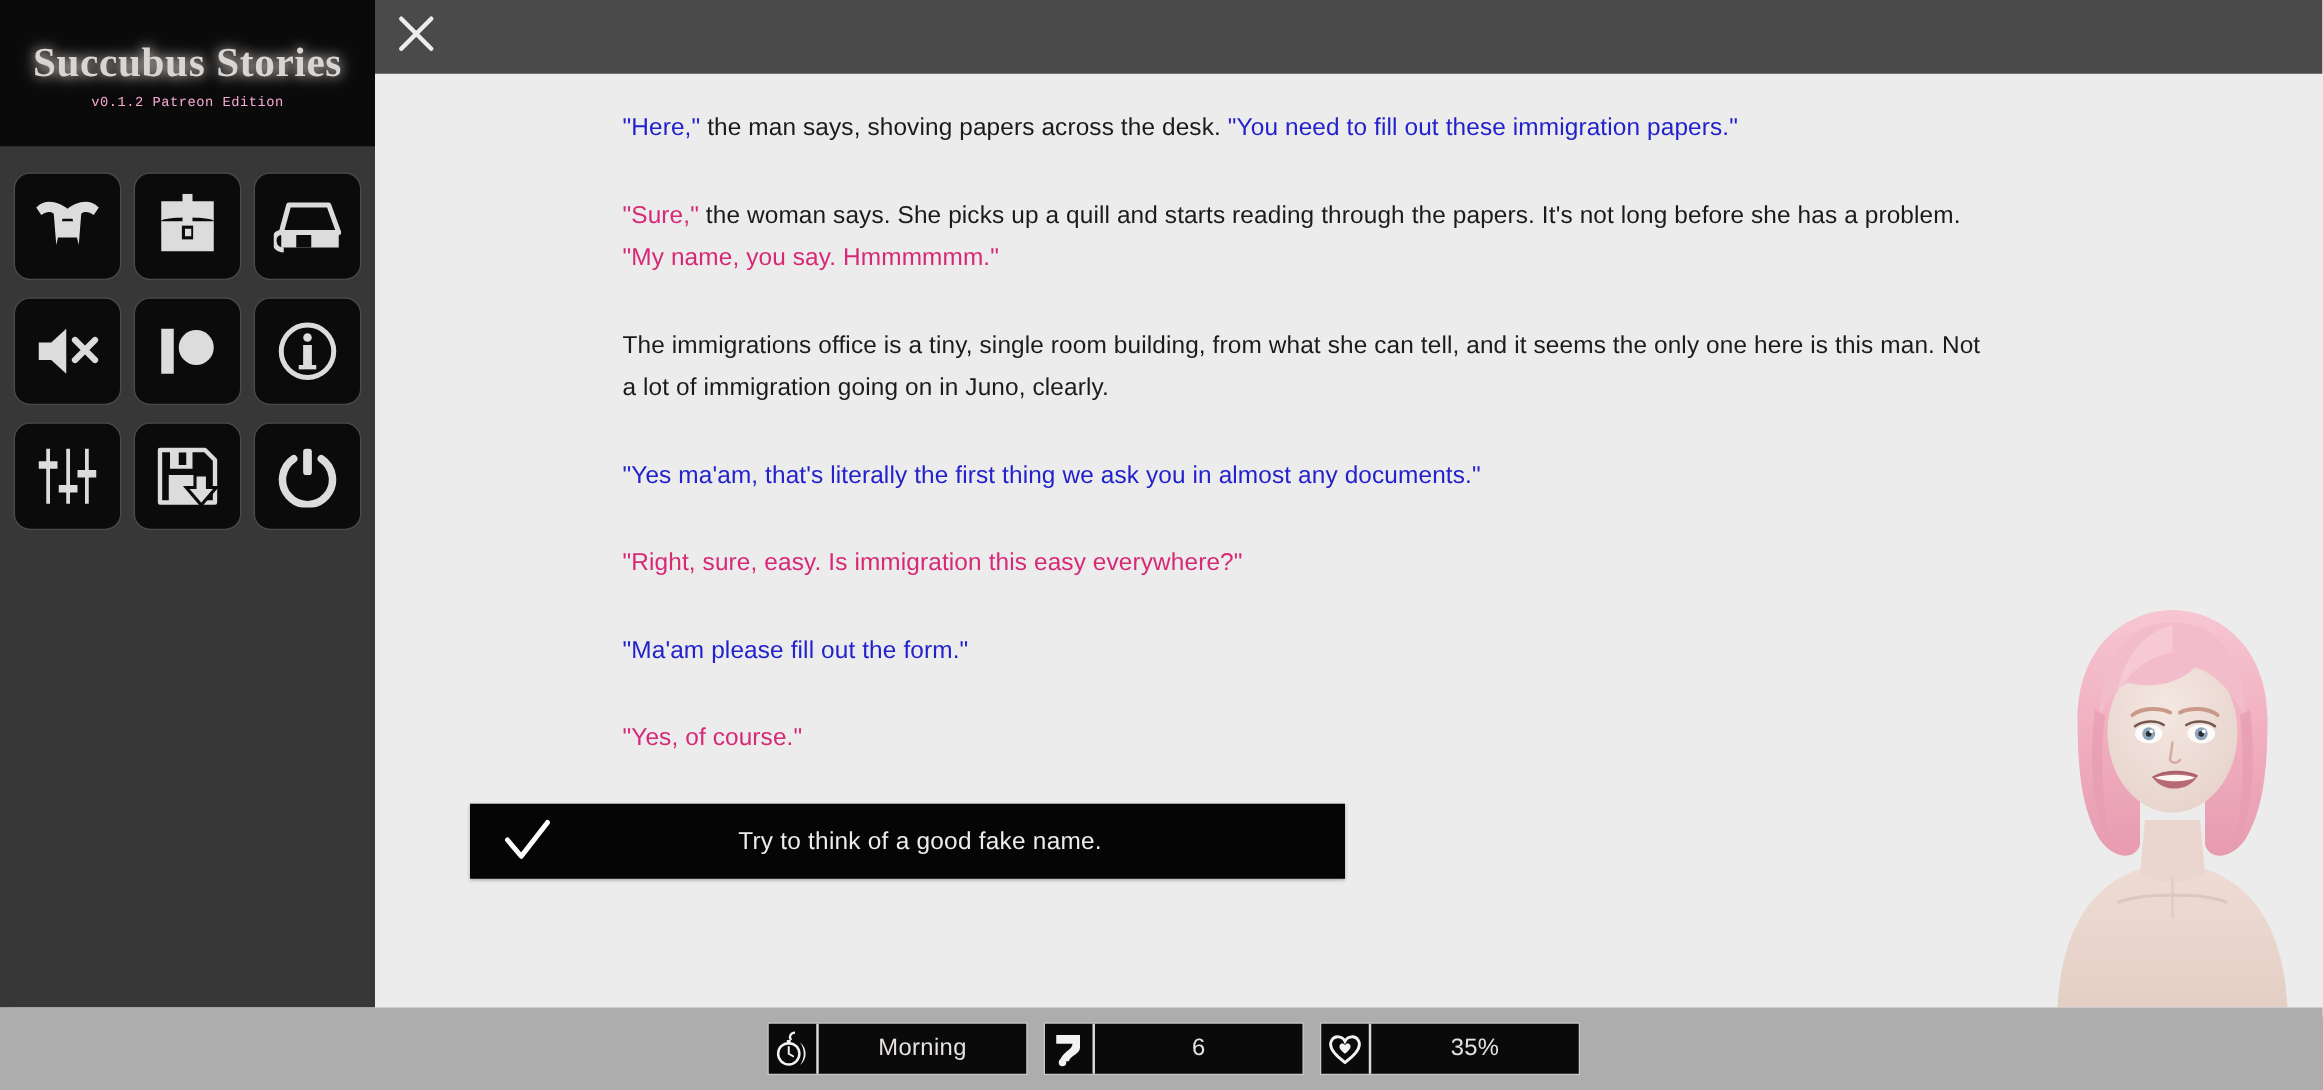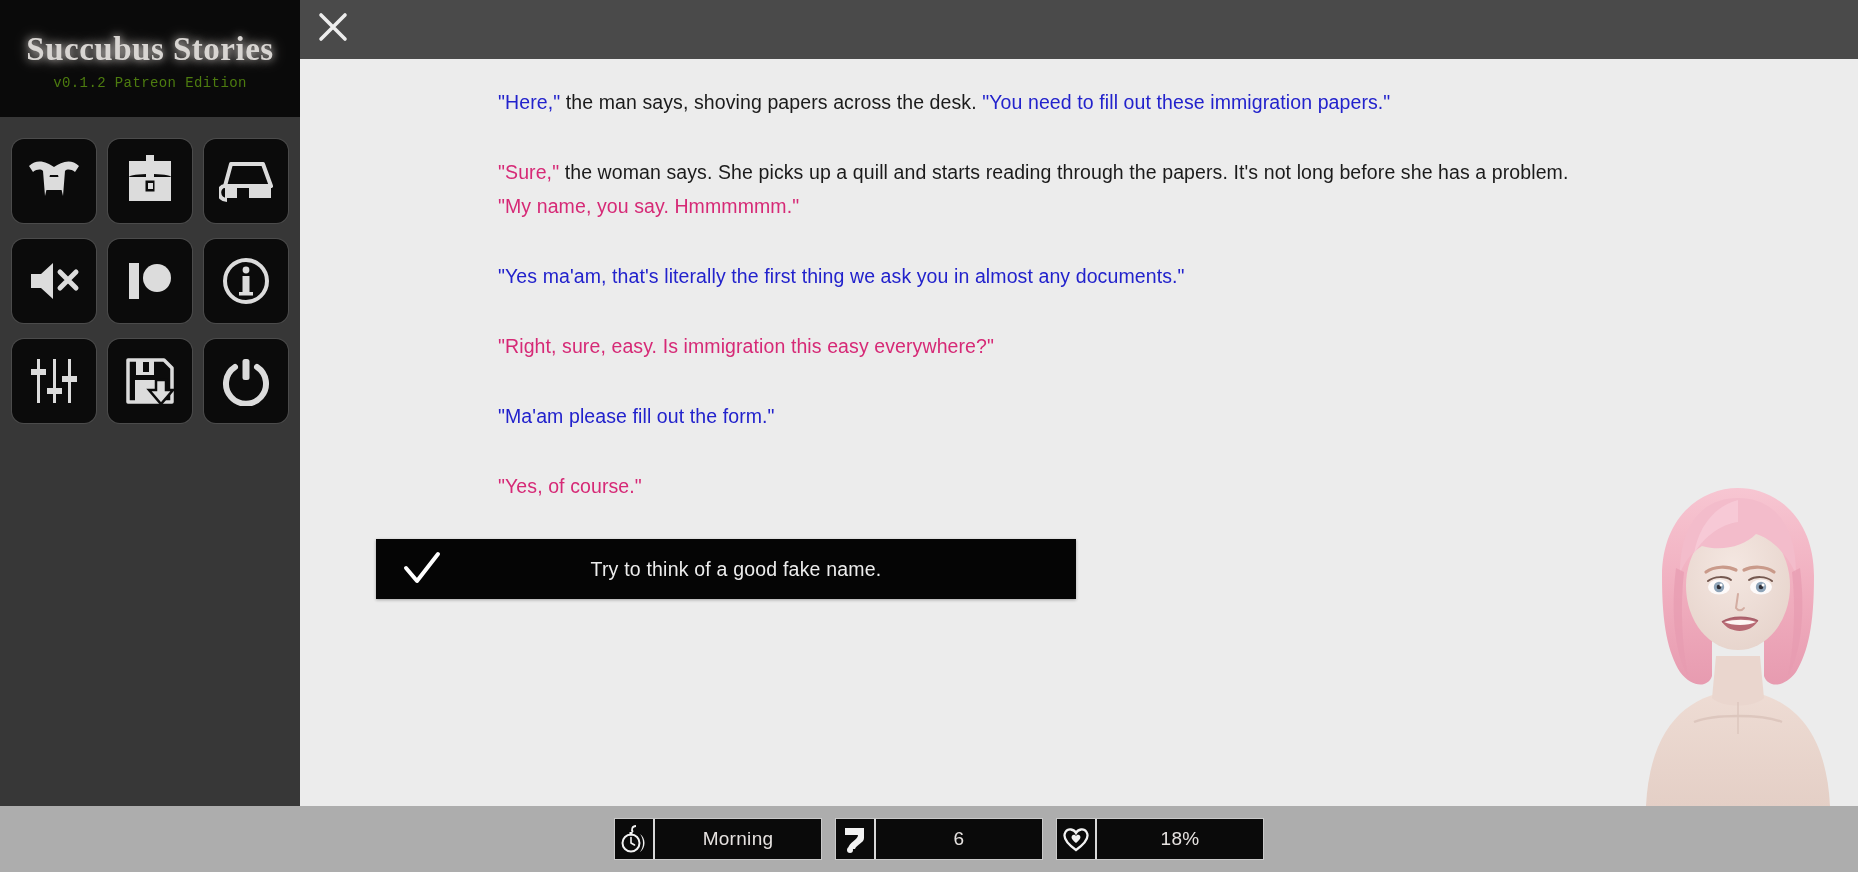--- a/index.html
+++ b/index.html
@@ -41,22 +41,22 @@
     font-family: "Liberation Serif", "DejaVu Serif", serif;
     font-size: 33px;
     font-weight: 700;
     color: #d8d5d2;
     letter-spacing: 0.5px;
     text-shadow: 0 0 9px rgba(255,250,245,.75), 0 0 18px rgba(220,210,205,.45);
     line-height: 1.05;
   }
   .game-version {
     font-family: "Liberation Mono", "DejaVu Sans Mono", monospace;
-    font-size: 14px;
-    color: #4d7c0f;
+    font-size: 11px;
+    color: #f9a8d4;
     margin-top: 9px;
     letter-spacing: 0.4px;
     text-align: center;
   }
 
   .icon-grid {
     padding: 22px 0 0 12px;
     display: grid;
     grid-template-columns: repeat(3, 96px);
     grid-template-rows: repeat(3, 100px);
@@ -334,20 +334,23 @@
     <div class="story">
 
       <p class="para">
         <span class="blue">"Here,"</span><span> the man says, shoving papers across the desk. </span><span class="blue">"You need to fill out these immigration papers."</span>
       </p>
 
       <p class="para">
         <span class="pink">"Sure,"</span><span> the woman says. She picks up a quill and starts reading through the papers. It's not long before she has a problem. </span><span class="pink">"My name, you say. Hmmmmmm."</span>
       </p>
 
+      <p class="para">
+        <span>The immigrations office is a tiny, single room building, from what she can tell, and it seems the only one here is this man. Not a lot of immigration going on in Juno, clearly.</span>
+      </p>
 
       <p class="para">
         <span class="blue">"Yes ma'am, that's literally the first thing we ask you in almost any documents."</span>
       </p>
 
       <p class="para">
         <span class="pink">"Right, sure, easy. Is immigration this easy everywhere?"</span>
       </p>
 
       <p class="para">
@@ -458,19 +461,19 @@
     </div>
 
 
     <div class="stat">
       <span class="stat-icon">
         <svg width="30" height="30" viewBox="0 0 30 30">
           <path d="M15 26 C4 18 2 12 4.5 8 C7 4 13 5 15 9 C17 5 23 4 25.5 8 C28 12 26 18 15 26 Z" fill="none" stroke="#f2f2f2" stroke-width="2.3"></path>
           <path d="M15 19 C10.5 15.5 10 13.5 11 11.8 C12 10.2 14.2 10.6 15 12.2 C15.8 10.6 18 10.2 19 11.8 C20 13.5 19.5 15.5 15 19 Z" fill="#f2f2f2"></path>
         </svg>
       </span>
-      <span class="stat-val">18%</span>
+      <span class="stat-val">35%</span>
     </div>
 
 
   </div>
 
 </div>
 
 </body></html>

